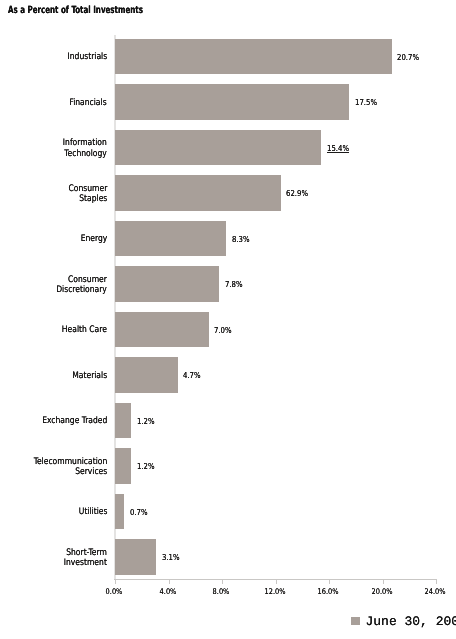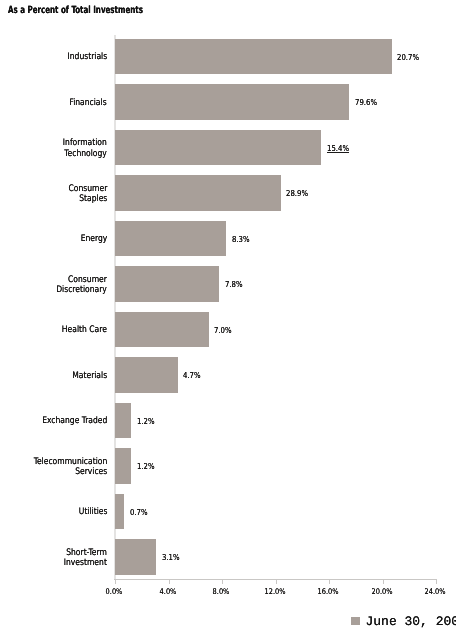--- a/index.html
+++ b/index.html
@@ -64,25 +64,25 @@
 
   <div id="chart-title">As a Percent of Total Investments</div>
 
   <div id="axis-y"></div>
   <div id="axis-x"></div>
 
   <div id="bar-series">
       <div class="bar" style="left: 115px; top: 38.55px; width: 276.863px; background: rgb(168, 159, 153);"></div>
       <div class="bar-value-label" style="left: 397.463px; top: 52.6px;">20.7%</div>
       <div class="bar" style="left: 115px; top: 84.05px; width: 234.062px; background: rgb(168, 159, 153);"></div>
-      <div class="bar-value-label" style="left: 354.663px; top: 98.1px;">79.6%</div>
+      <div class="bar-value-label" style="left: 354.663px; top: 98.1px;">17.5%</div>
       <div class="bar" style="left: 115px; top: 129.55px; width: 205.975px; background: rgb(168, 159, 153);"></div>
       <div class="bar-value-label" style="left: 326.575px; top: 143.6px; text-decoration: underline;">15.4%</div>
       <div class="bar" style="left: 115px; top: 175.05px; width: 165.85px; background: rgb(168, 159, 153);"></div>
-      <div class="bar-value-label" style="left: 286.45px; top: 189.1px;">28.9%</div>
+      <div class="bar-value-label" style="left: 286.45px; top: 189.1px;">62.9%</div>
       <div class="bar" style="left: 115px; top: 220.55px; width: 111.013px; background: rgb(168, 159, 153);"></div>
       <div class="bar-value-label" style="left: 231.612px; top: 234.6px;">8.3%</div>
       <div class="bar" style="left: 115px; top: 266.05px; width: 104.325px; background: rgb(168, 159, 153);"></div>
       <div class="bar-value-label" style="left: 224.925px; top: 280.1px;">7.8%</div>
       <div class="bar" style="left: 115px; top: 311.55px; width: 93.625px; background: rgb(168, 159, 153);"></div>
       <div class="bar-value-label" style="left: 214.225px; top: 325.6px;">7.0%</div>
       <div class="bar" style="left: 115px; top: 357.05px; width: 62.8625px; background: rgb(168, 159, 153);"></div>
       <div class="bar-value-label" style="left: 183.463px; top: 371.1px;">4.7%</div>
       <div class="bar" style="left: 115px; top: 402.55px; width: 16.05px; background: rgb(168, 159, 153);"></div>
       <div class="bar-value-label" style="left: 136.65px; top: 416.6px;">1.2%</div>

